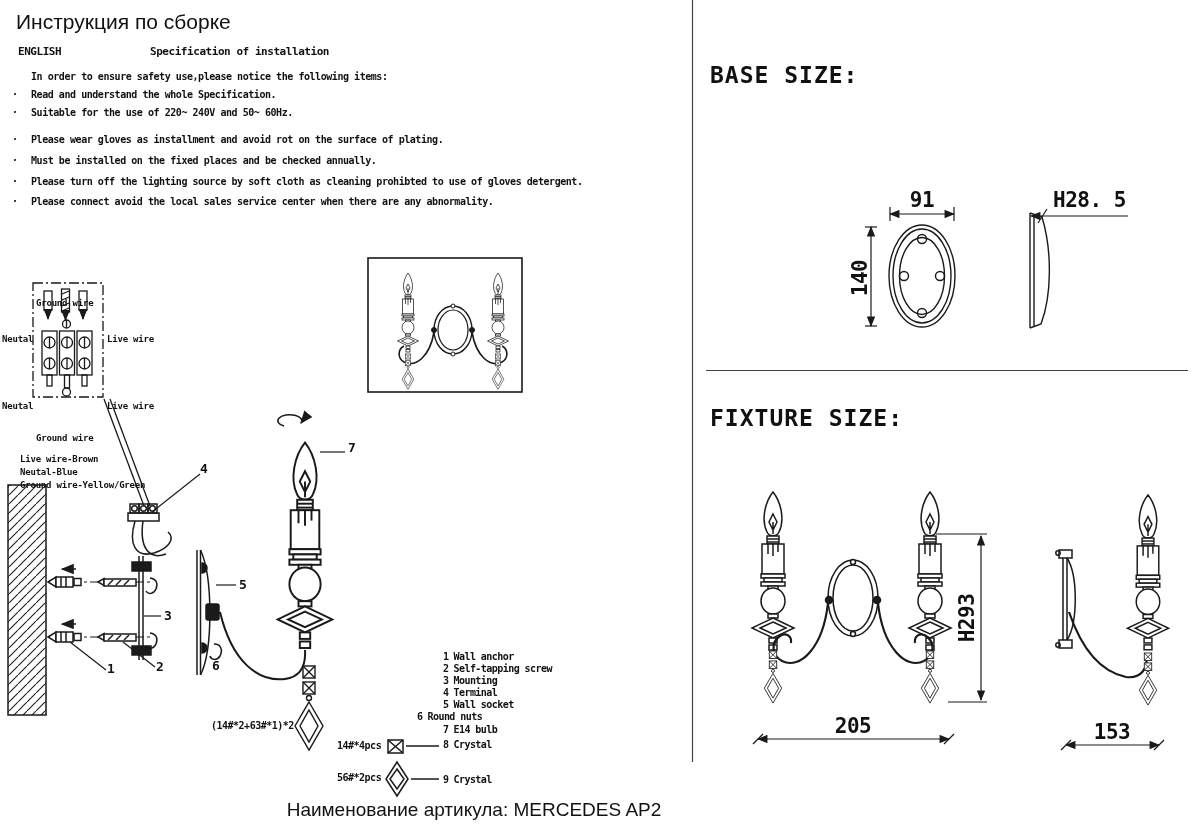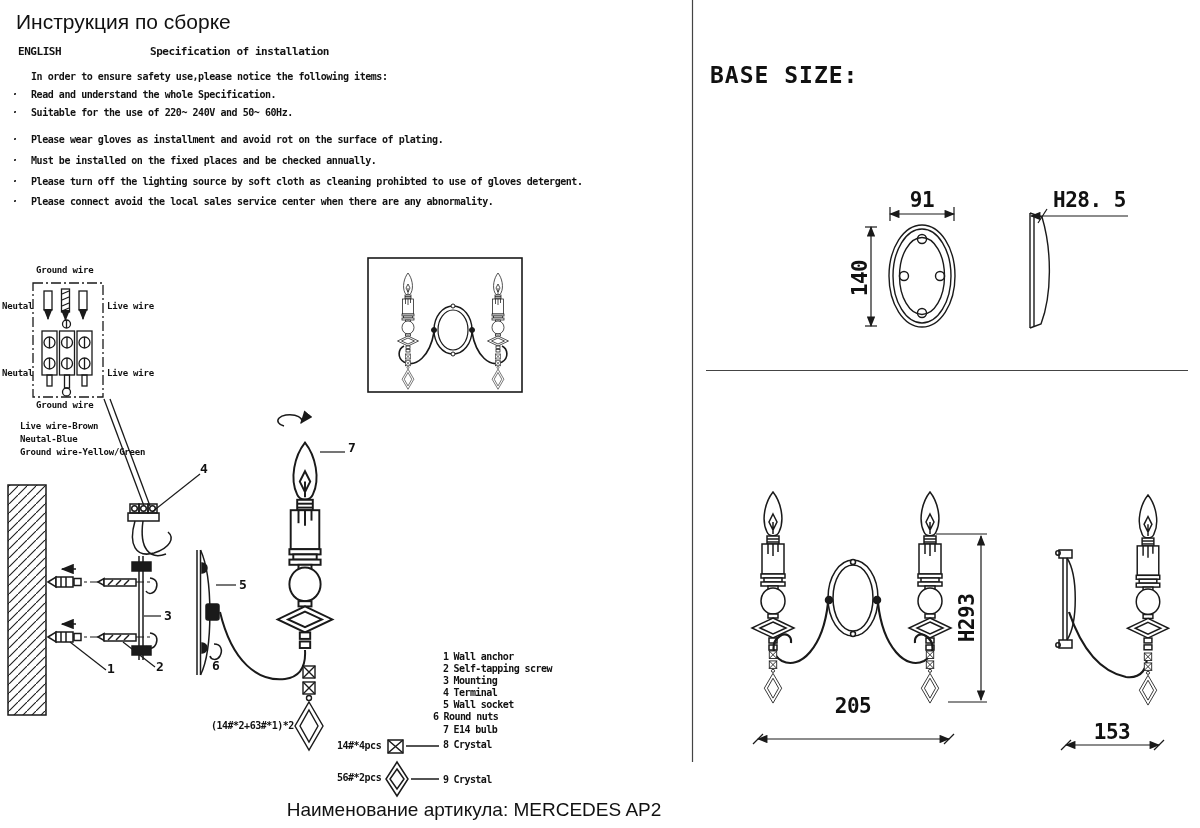--- a/index.html
+++ b/index.html
@@ -4,21 +4,21 @@
 <style>
   html,body{margin:0;padding:0;background:#fff;}
   #stage{position:relative;width:1200px;height:828px;background:#ffffff;overflow:hidden;
          font-family:"Liberation Sans",sans-serif;color:#111;padding-left:36px;}
   #art{position:absolute;left:0;top:0;pointer-events:none;}
   .abs{position:absolute;white-space:nowrap;}
   .mono{font-family:"DejaVu Sans Mono",monospace;font-weight:bold;color:#111;}
   .ru-title{font-size:21px;color:#111;}
   .ru-sub{font-size:19px;color:#111;}
   .spec{font-size:10px;letter-spacing:-0.45px;text-align:right;}
-  .wire-label{font-size:9px;letter-spacing:-0.2px;}
+  .wire-label{font-size:9px;letter-spacing:-0.2px;margin-top:33px;}
   .parts{font-size:10px;letter-spacing:-0.55px;}
   .pnum{margin-right:5px;}
   .callout{font-size:13px;}
   .qty{font-size:10px;letter-spacing:-0.5px;}
   .size-head{font-size:23px;letter-spacing:1px;}
   .dim{font-size:21px;letter-spacing:-0.5px;text-align:center;}
   .rot{transform:rotate(-90deg);transform-origin:center;}
   .caption{left:0;width:948px;text-align:center;top:799px;font-size:19px;}
   .dot{position:absolute;left:-19px;top:0;}
 </style>
@@ -307,28 +307,29 @@
 
   <span class="abs mono qty" style="left:211px;top:720px">(14#*2+63#*1)*2</span>
   <span class="abs mono qty" style="left:337px;top:740px">14#*4pcs</span>
   <span class="abs mono qty" style="left:337px;top:772px">56#*2pcs</span>
 
   <span class="abs mono parts" style="left:443px;top:651px"><span class="pnum">1</span><span>Wall anchor</span></span>
   <span class="abs mono parts" style="left:443px;top:663px"><span class="pnum">2</span><span>Self-tapping screw</span></span>
   <span class="abs mono parts" style="left:443px;top:675px"><span class="pnum">3</span><span>Mounting</span></span>
   <span class="abs mono parts" style="left:443px;top:687px"><span class="pnum">4</span><span>Terminal</span></span>
   <span class="abs mono parts" style="left:443px;top:699px"><span class="pnum">5</span><span>Wall socket</span></span>
-  <span class="abs mono parts" style="left:433px;top:711px"><span class="pnum">6</span><span>Round nuts</span></span>
+  <span class="abs mono parts" style="left:417px;top:711px"><span class="pnum">6</span><span>Round nuts</span></span>
   <span class="abs mono parts" style="left:443px;top:724px"><span class="pnum">7</span><span>E14 bulb</span></span>
   <span class="abs mono parts" style="left:443px;top:739px"><span class="pnum">8</span><span>Crystal</span></span>
   <span class="abs mono parts" style="left:443px;top:774px"><span class="pnum">9</span><span>Crystal</span></span>
 
   <span class="abs mono size-head" style="left:710px;top:62px">BASE SIZE:</span>
+  <span class="abs mono size-head" style="left:710px;top:405px">FIXTURE SIZE:</span>
 
   <span class="abs mono dim" style="left:900px;top:188px;width:44px">91</span>
   <span class="abs mono dim rot" style="left:838px;top:266px;width:44px">140</span>
   <span class="abs mono dim" style="left:1053px;top:188px">H28. 5</span>
   <span class="abs mono dim rot" style="left:939px;top:606px;width:56px">H293</span>
-  <span class="abs mono dim" style="left:830px;top:694px;width:46px">205</span>
+  <span class="abs mono dim" style="left:830px;top:714px;width:46px">205</span>
   <span class="abs mono dim" style="left:1089px;top:720px;width:46px">153</span>
 
   <span class="abs caption">Наименование артикула: MERCEDES AP2</span>
 </div>
 
 </body></html>

